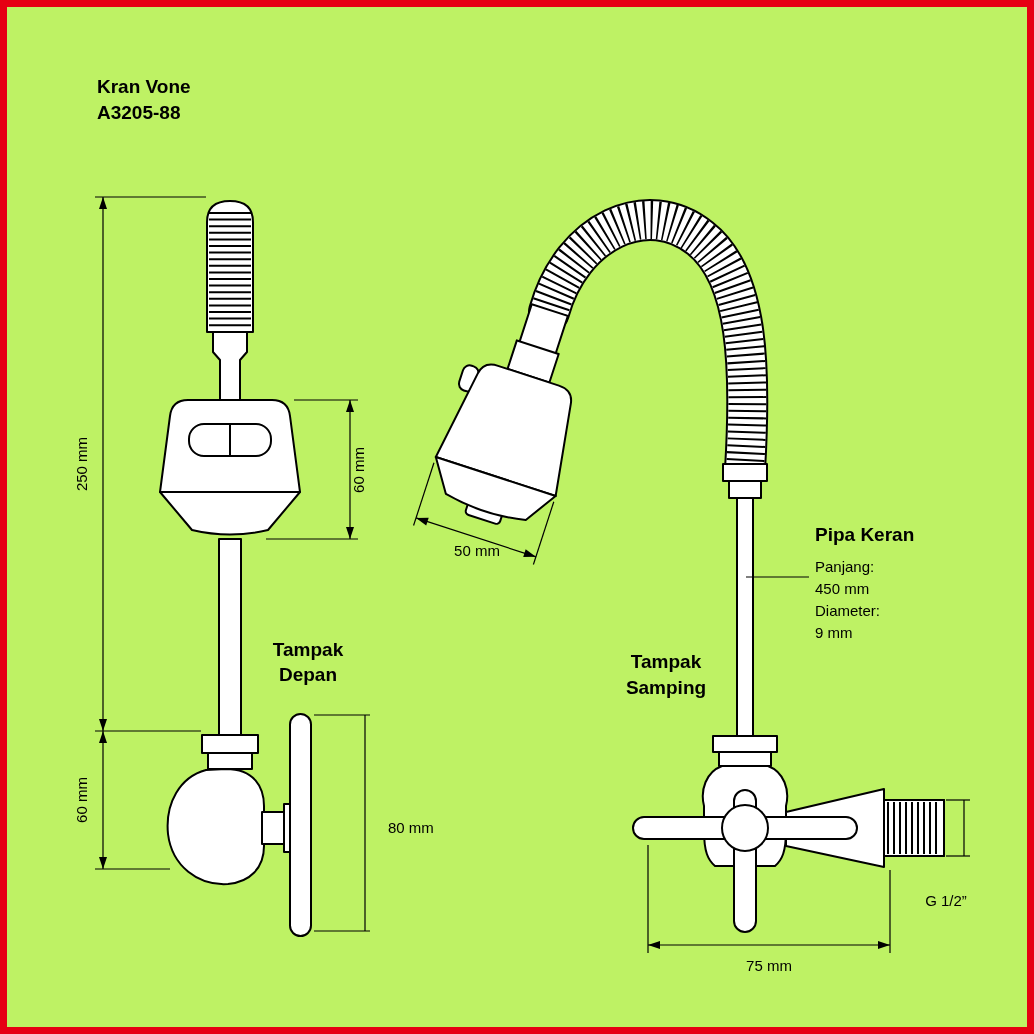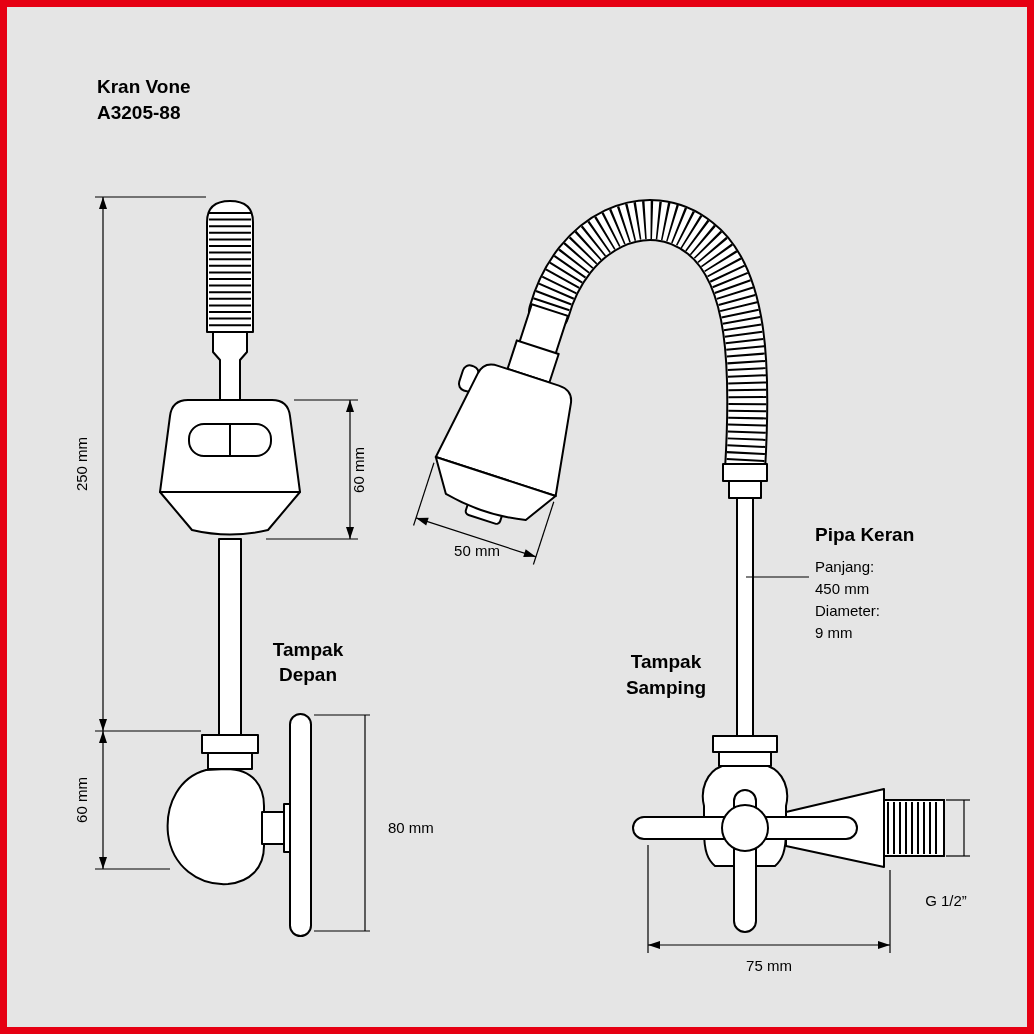--- a/index.html
+++ b/index.html
@@ -1,16 +1,16 @@
 <!DOCTYPE html>
 <html><head>
 <meta charset="utf-8">
 <style>
   html,body{margin:0;padding:0;background:#fff;}
-  .page{position:relative;width:1034px;height:1034px;background:#e5e5e5;box-sizing:border-box;overflow:hidden;}
+  .page{position:relative;width:1034px;height:1034px;background:#bef264;box-sizing:border-box;overflow:hidden;}
   .frame{position:absolute;inset:0;border:7px solid #e60013;box-sizing:border-box;pointer-events:none;}
   svg{position:absolute;left:0;top:0;}
   .outline{fill:#fff;stroke:#000;stroke-width:2;stroke-linejoin:round;}
   .edge{fill:none;stroke:#000;stroke-width:2;stroke-linejoin:round;}
   .dim{fill:none;stroke:#000;stroke-width:1.2;}
   .arrow{fill:#000;stroke:none;}
   .dimtxt{font:15px "Liberation Sans", sans-serif;fill:#000;}
   .boldtxt{font:bold 19px "Liberation Sans", sans-serif;fill:#000;}
   .notetxt{font:15px "Liberation Sans", sans-serif;fill:#000;}
 </style>

